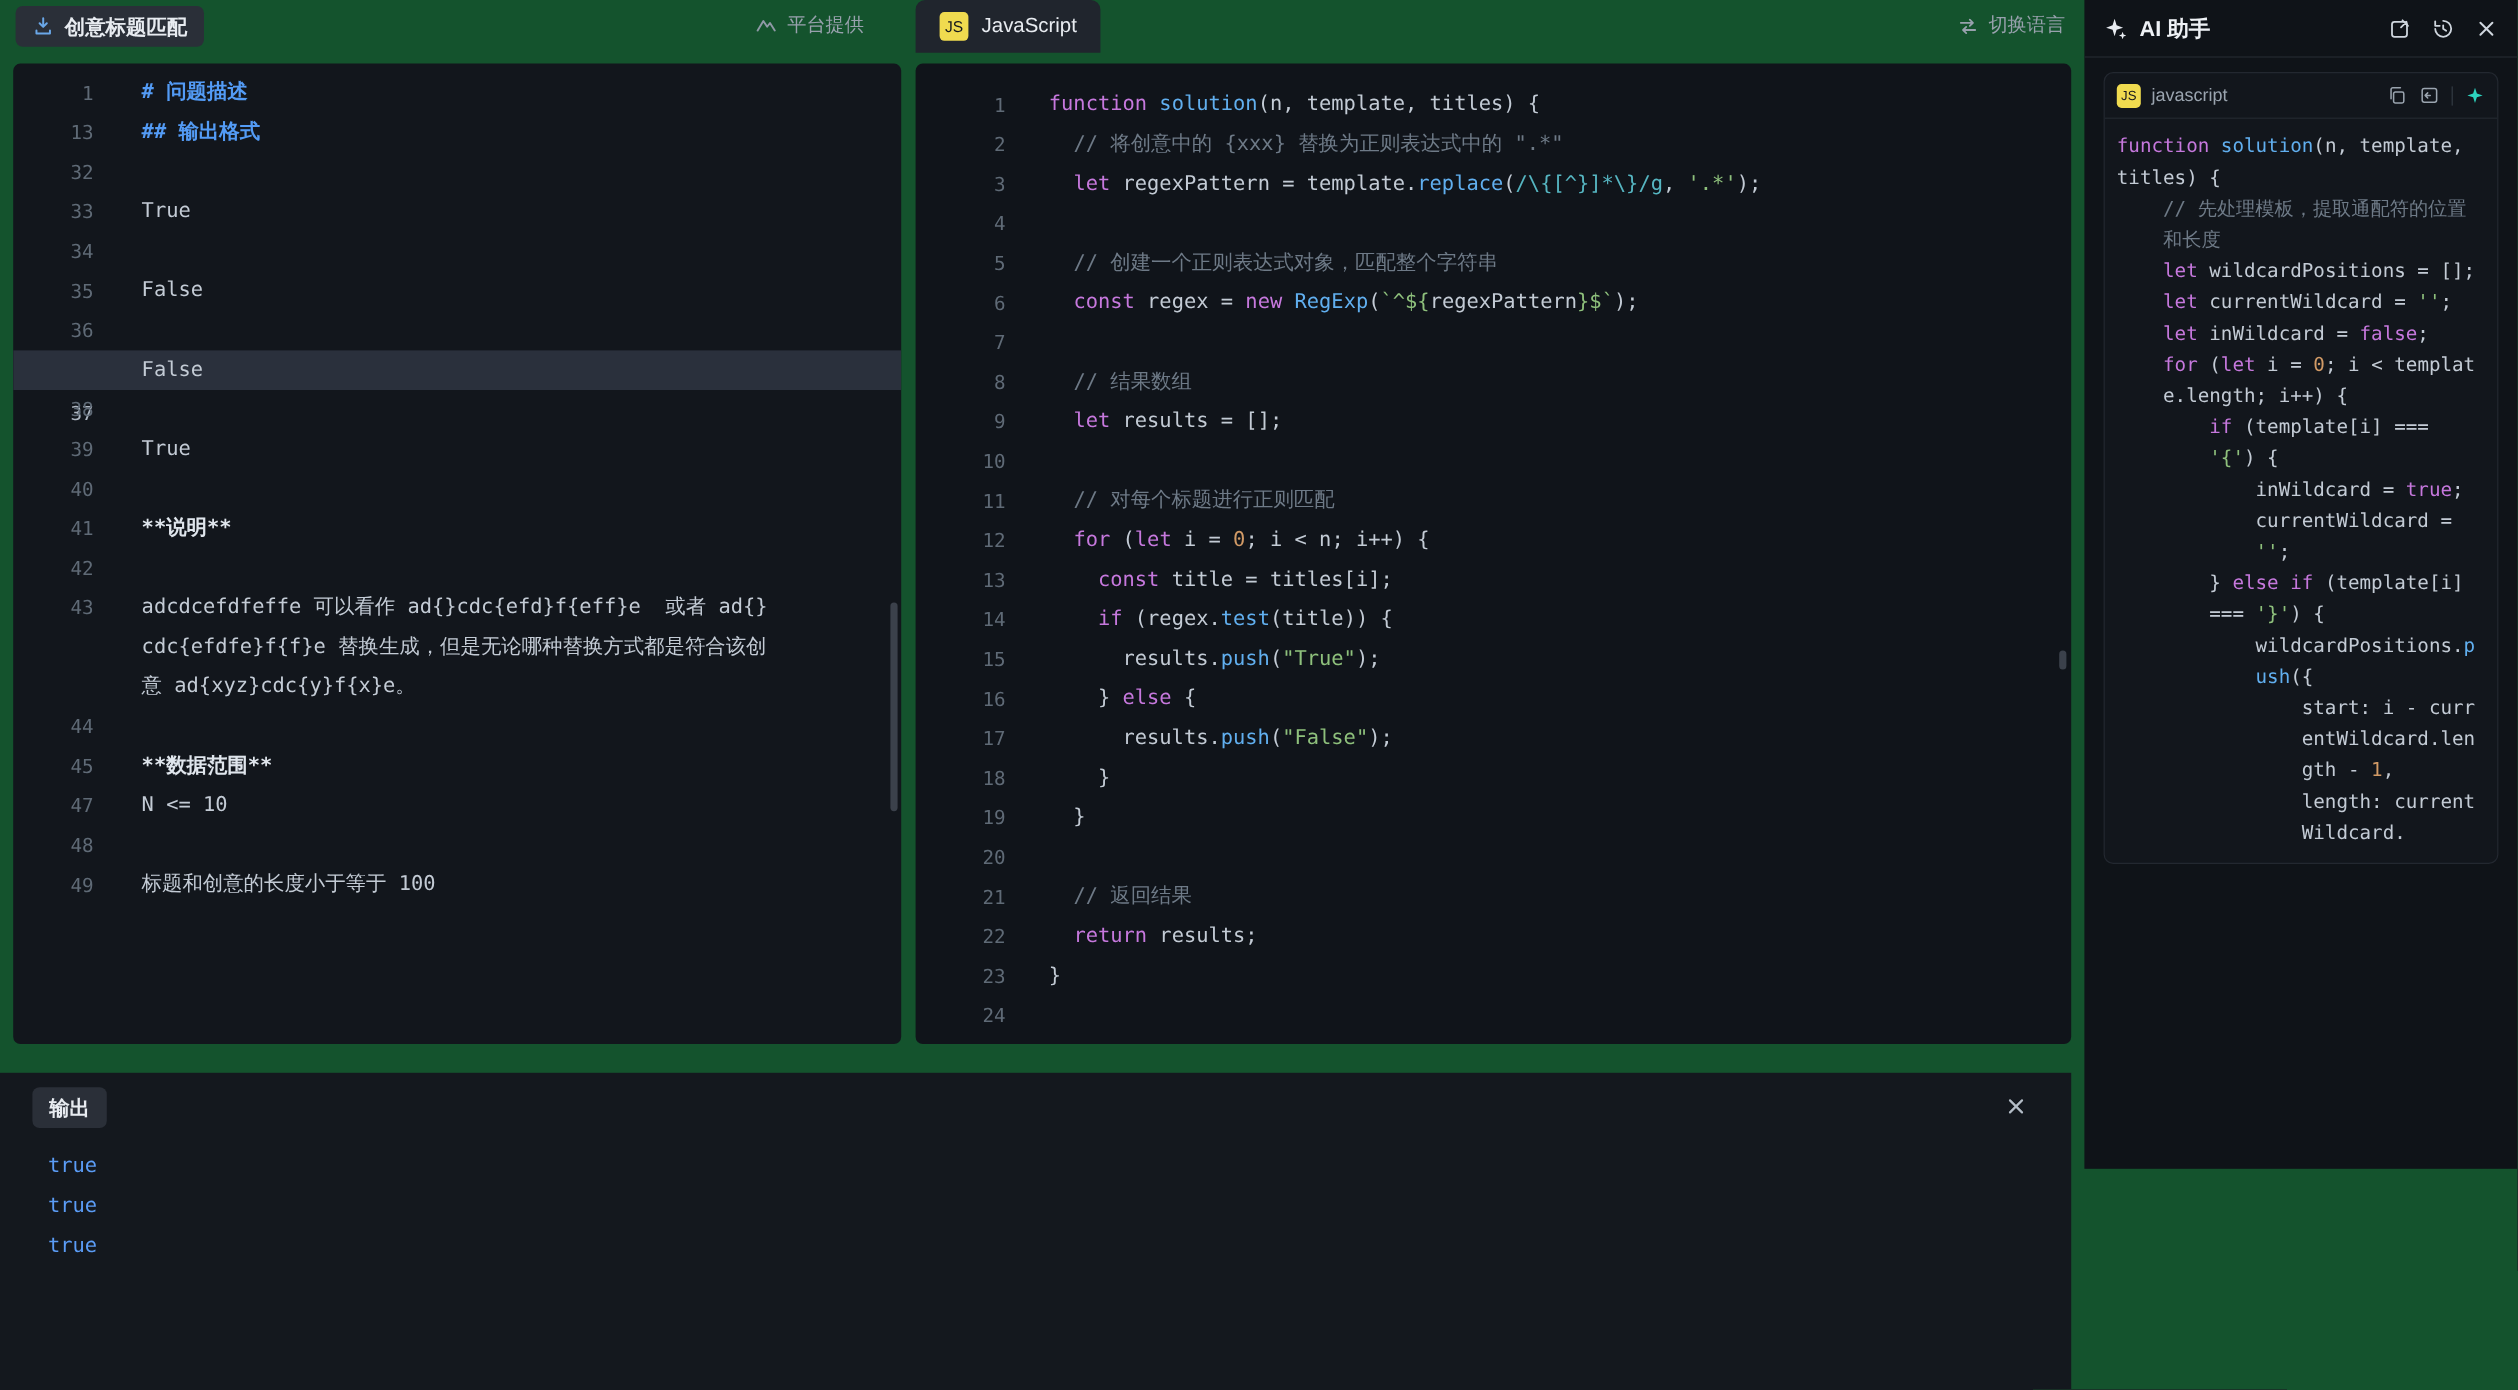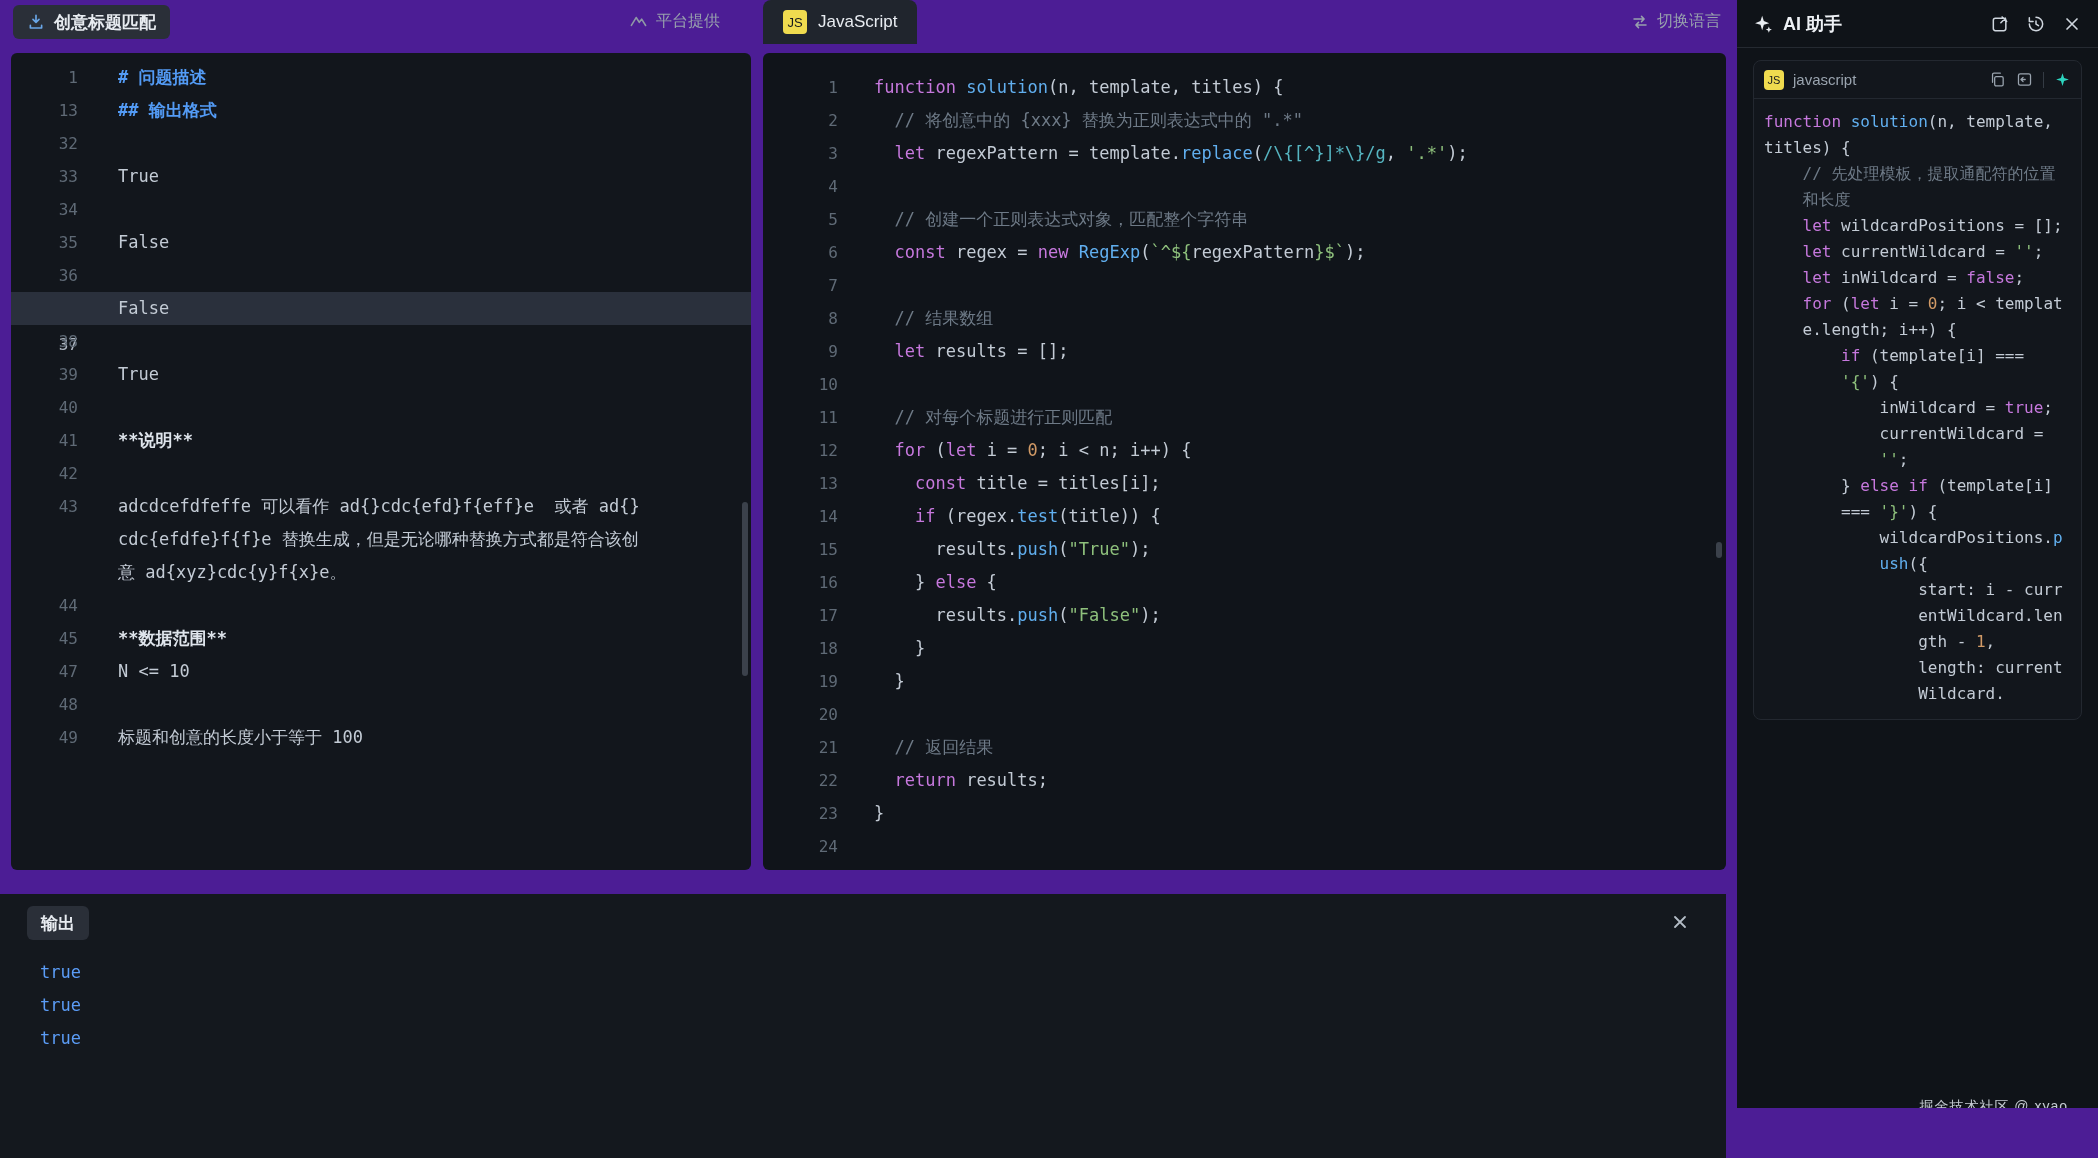--- a/index.html
+++ b/index.html
@@ -1,17 +1,17 @@
 <!DOCTYPE html>
 <html><head>
 <meta charset="utf-8">
 <style>
   * { margin:0; padding:0; box-sizing:border-box; }
   html,body { background:#1d2026; }
-  .page { position:relative; width:2098px; height:1158px; background:#4c1d95; overflow:hidden;
+  .page { position:relative; width:2098px; height:1158px; background:#14532d; overflow:hidden;
           font-family:"Liberation Sans","DejaVu Sans",sans-serif; }
 
   
   .panel { position:absolute; background:#12161c; border-radius:6px; overflow:hidden; }
 
   
   .chip { display:inline-flex; align-items:center; gap:9px; background:#2a2f38; border-radius:6px;
           color:#e8ecf1; font-weight:bold; font-size:17px; padding:0 14px; height:34px; }
   .problem-chip { position:absolute; left:13px; top:5px; }
   .provider { position:absolute; left:629px; top:11px; display:flex; align-items:center; gap:8px;
@@ -48,21 +48,21 @@
   .thumb-editor { right:4px; top:489px; height:16px; }
 
   
   .output-panel { position:absolute; left:0; top:894px; width:1726px; height:264px; background:#14181e; }
   .output-chip { position:absolute; left:27px; top:12px; }
   .output-close { position:absolute; left:1670px; top:18px; width:20px; height:20px; cursor:pointer; }
   .out-lines { position:absolute; left:40px; top:62px; font-family:"DejaVu Sans Mono",monospace;
                font-size:17px; line-height:33px; color:#5b9cf6; }
 
   
-  .ai-panel { position:absolute; left:1737px; top:0; width:361px; height:1108px; background:#0f1318; overflow:hidden; }
+  .ai-panel { position:absolute; left:1737px; top:0; width:361px; height:974px; background:#0f1318; overflow:hidden; }
   .ai-head { height:48px; display:flex; align-items:center; padding:0 16px; gap:10px;
              border-bottom:1px solid #252a31; color:#eef1f5; font-weight:bold; font-size:18px; }
   .ai-actions { margin-left:auto; display:flex; align-items:center; gap:16px; }
   .ai-actions svg { cursor:pointer; }
   .code-card { margin:12px 16px 0 16px; border:1px solid #232830; border-radius:8px; background:#12161c; }
   .code-card-head { height:38px; display:flex; align-items:center; gap:9px; padding:0 10px;
                     border-bottom:1px solid #232830; color:#9aa4af; font-size:15px; }
   .card-icons { margin-left:auto; display:flex; align-items:center; gap:10px; }
   .card-divider { width:1px; height:16px; background:#343b44; }
   .code-card-body { padding:10px 10px 12px 10px; font-family:"DejaVu Sans Mono",monospace;

